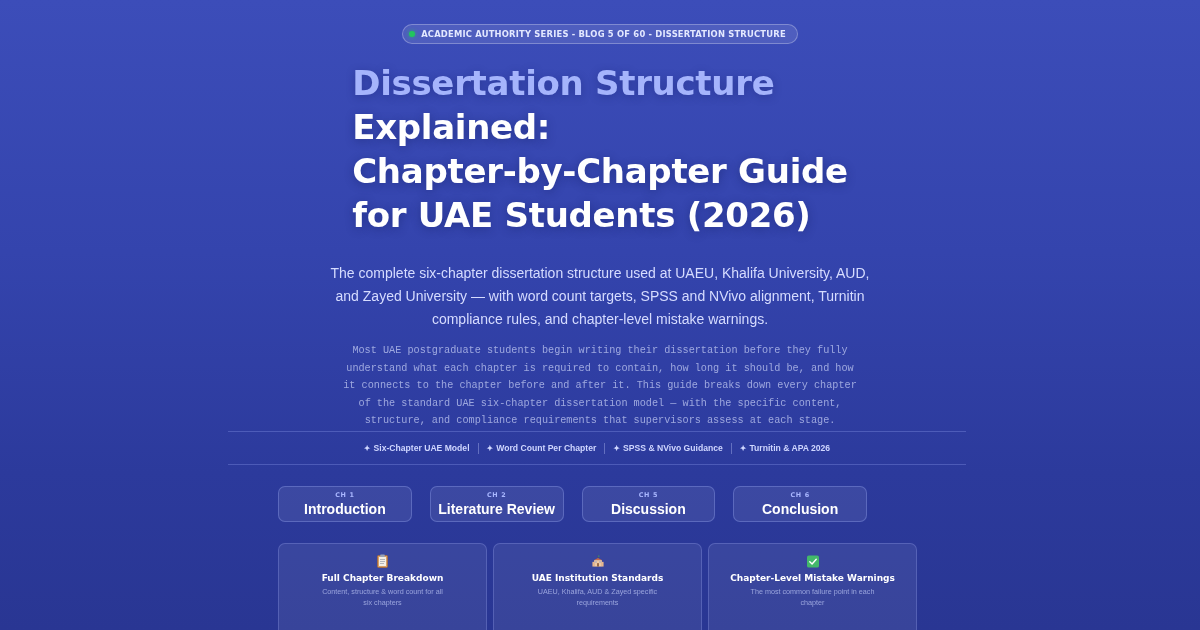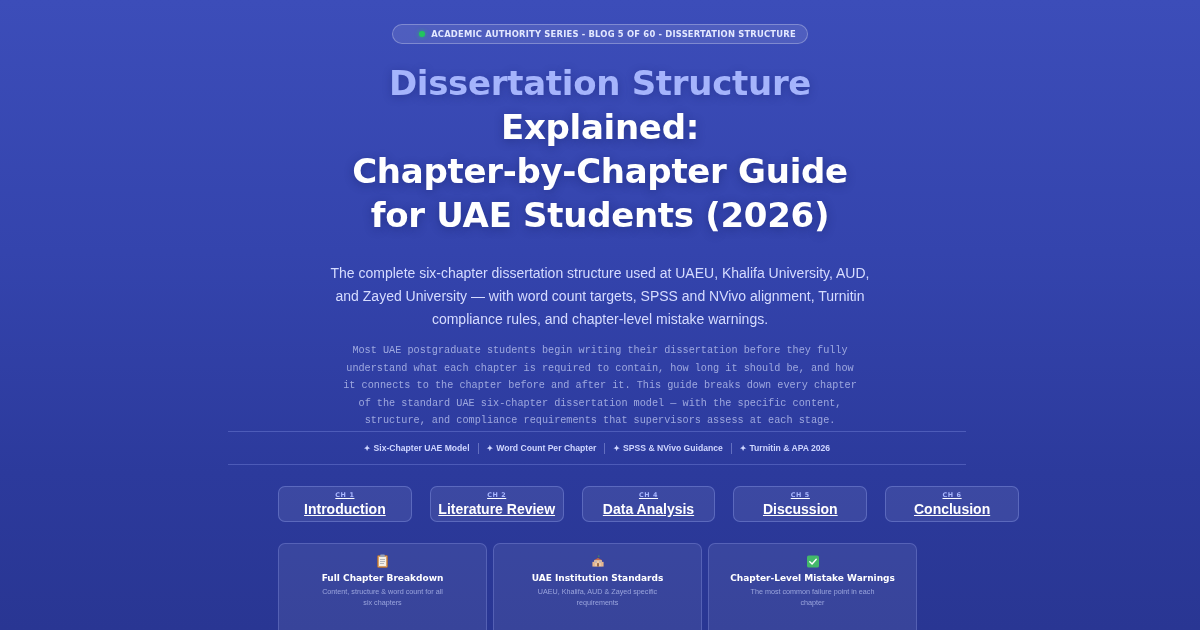--- a/index.html
+++ b/index.html
@@ -10,39 +10,39 @@
     color: #ffffff;
     position: relative;
   }
   .page {
     position: absolute; left: 0; top: 0; width: 1200px; height: 630px;
     display: flex; flex-direction: column; align-items: center;
   }
   .badge {
     margin-top: 24px;
     height: 20px;
-    padding: 0 11px 0 26px;
+    padding: 0 11px 0 6px;
     border-radius: 10px;
     border: 1px solid rgba(255,255,255,0.28);
     background: rgba(255,255,255,0.10);
     display: flex; align-items: center; gap: 6px;
   }
   .badge .dot {
     width: 6px; height: 6px; border-radius: 50%;
     background: #22c55e;
     box-shadow: 0 0 4px rgba(34,197,94,0.8);
   }
   .badge .text {
     font-family: "DejaVu Sans", sans-serif;
     font-size: 8.4px; font-weight: bold; letter-spacing: 0.2px;
     color: #e3e8ff;
   }
   .title {
     margin-top: 17px;
-    text-align: center;
+    text-align: left;
     font-family: "DejaVu Sans", sans-serif;
     font-weight: bold;
     line-height: 44px;
     font-size: 34px;
     letter-spacing: -0.3px;
   }
   .title .accent { color: #a5b4fc; display: block; text-shadow: 0 2px 8px rgba(20,30,100,0.35); }
   .title .main { color: #ffffff; display: block; text-shadow: 0 2px 10px rgba(20,30,100,0.45); }
   .subtitle {
     margin-top: 25px;
@@ -71,22 +71,22 @@
   .feature {
     font-family: "Liberation Sans", sans-serif;
     font-size: 8.6px; font-weight: bold;
     color: #cfd6ff;
     padding: 0 8px;
     display: flex; align-items: center; gap: 3px;
   }
   .feature .spark { font-size: 8px; color: #cfd6ff; }
   .sep { width: 1px; height: 11px; background: rgba(200,210,255,0.35); }
   .chapters {
-    position: absolute; left: 278px; top: 486px; width: 741px; height: 36px;
-    display: flex; gap: 18px; text-decoration: underline;
+    position: absolute; left: 278px; top: 486px; width: 589px; height: 36px;
+    display: flex; gap: 18px;
   }
   .chapter {
     flex: 1;
     border-radius: 7px;
     border: 1px solid rgba(170,185,255,0.30);
     background: rgba(255,255,255,0.08);
     display: flex; flex-direction: column; align-items: center; justify-content: center;
     gap: 2px;
   }
   .chapter .num {
@@ -174,24 +174,20 @@
 </div>
 
 <div class="chapters">
   <div class="chapter">
     <span class="num">CH 1</span>
     <span class="name">Introduction</span>
   </div>
   <div class="chapter">
     <span class="num">CH 2</span>
     <span class="name">Literature Review</span>
-  </div>
-  <div class="chapter">
-    <span class="num">CH 4</span>
-    <span class="name">Data Analysis</span>
   </div>
   <div class="chapter">
     <span class="num">CH 5</span>
     <span class="name">Discussion</span>
   </div>
   <div class="chapter">
     <span class="num">CH 6</span>
     <span class="name">Conclusion</span>
   </div>
 </div>

